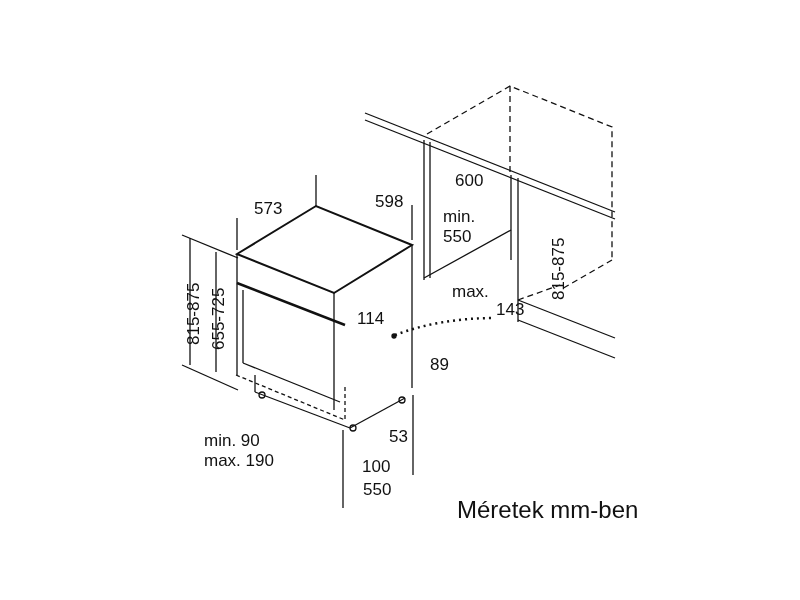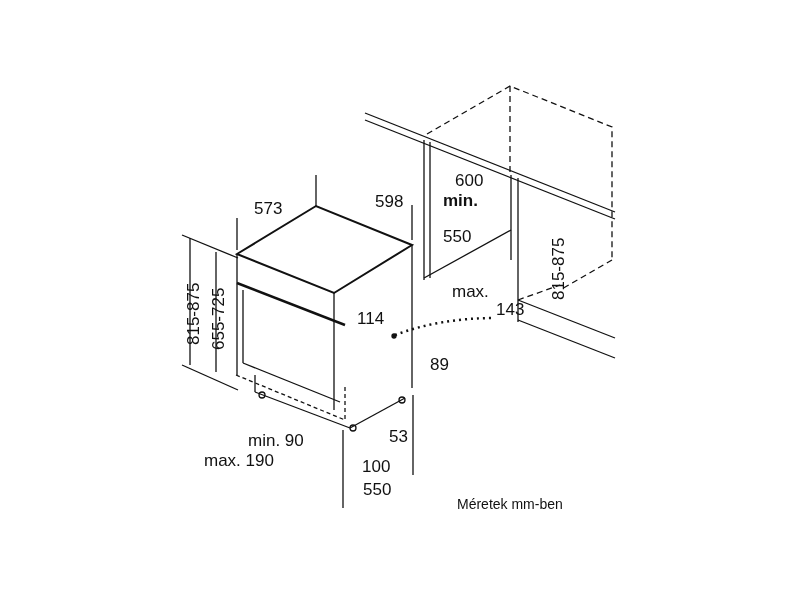--- a/index.html
+++ b/index.html
@@ -1,20 +1,20 @@
 <!DOCTYPE html>
 <html><head>
 <meta charset="utf-8">
 <style>
   html, body { margin:0; padding:0; background:#ffffff; }
   body { width:800px; height:600px; position:relative; overflow:hidden; font-family:"Liberation Sans", sans-serif; }
   svg { position:absolute; left:0; top:0; }
   .lbl { position:absolute; font-size:17px; color:#111; line-height:1; white-space:nowrap; }
   .rot { transform-origin:left top; transform:rotate(-90deg); }
-  .caption { position:absolute; left:457px; top:496px; font-size:14px; color:#111; }
+  .caption { position:absolute; left:457px; top:496px; font-size:24px; color:#111; }
 </style>
 </head>
 <body>
 
 <svg width="800" height="600" viewBox="0 0 800 600">
   <g stroke="#111" fill="none" stroke-width="1.3">
 
     <line x1="365" y1="113" x2="615" y2="212"></line>
     <line x1="365" y1="120" x2="615" y2="219"></line>
 
@@ -65,24 +65,24 @@
   </g>
 </svg>
 
 <div class="lbl" style="left:254px;top:200px;">573</div>
 <div class="lbl" style="left:348px;top:193px;margin-left:27px;">598</div>
 <div class="lbl rot" style="left:185px;top:345px;">815-875</div>
 <div class="lbl rot" style="left:210px;top:350px;">655-725</div>
 <div class="lbl" style="left:357px;top:310px;text-align:center;">114</div>
 <div class="lbl" style="left:430px;top:356px;">89</div>
 <div class="lbl" style="left:389px;top:428px;">53</div>
-<div class="lbl" style="left:204px;top:432px;margin-left:44px;">min. 90</div>
+<div class="lbl" style="left:204px;top:432px;">min. 90</div>
 <div class="lbl" style="left:204px;top:452px;">max. 190</div>
 <div class="lbl" style="left:362px;top:458px;">100</div>
 <div class="lbl" style="left:363px;top:481px;">550</div>
 <div class="lbl" style="left:455px;top:172px;">600</div>
-<div class="lbl" style="left:443px;top:192px;font-weight:bold;">min.</div>
+<div class="lbl" style="left:443px;top:208px;">min.</div>
 <div class="lbl" style="left:443px;top:228px;">550</div>
 <div class="lbl rot" style="left:550px;top:300px;">815-875</div>
 <div class="lbl" style="left:452px;top:283px;">max.</div>
 <div class="lbl" style="left:455px;top:301px;margin-left:41px;">143</div>
 
 <div class="caption">Méretek mm-ben</div>
 
 </body></html>

